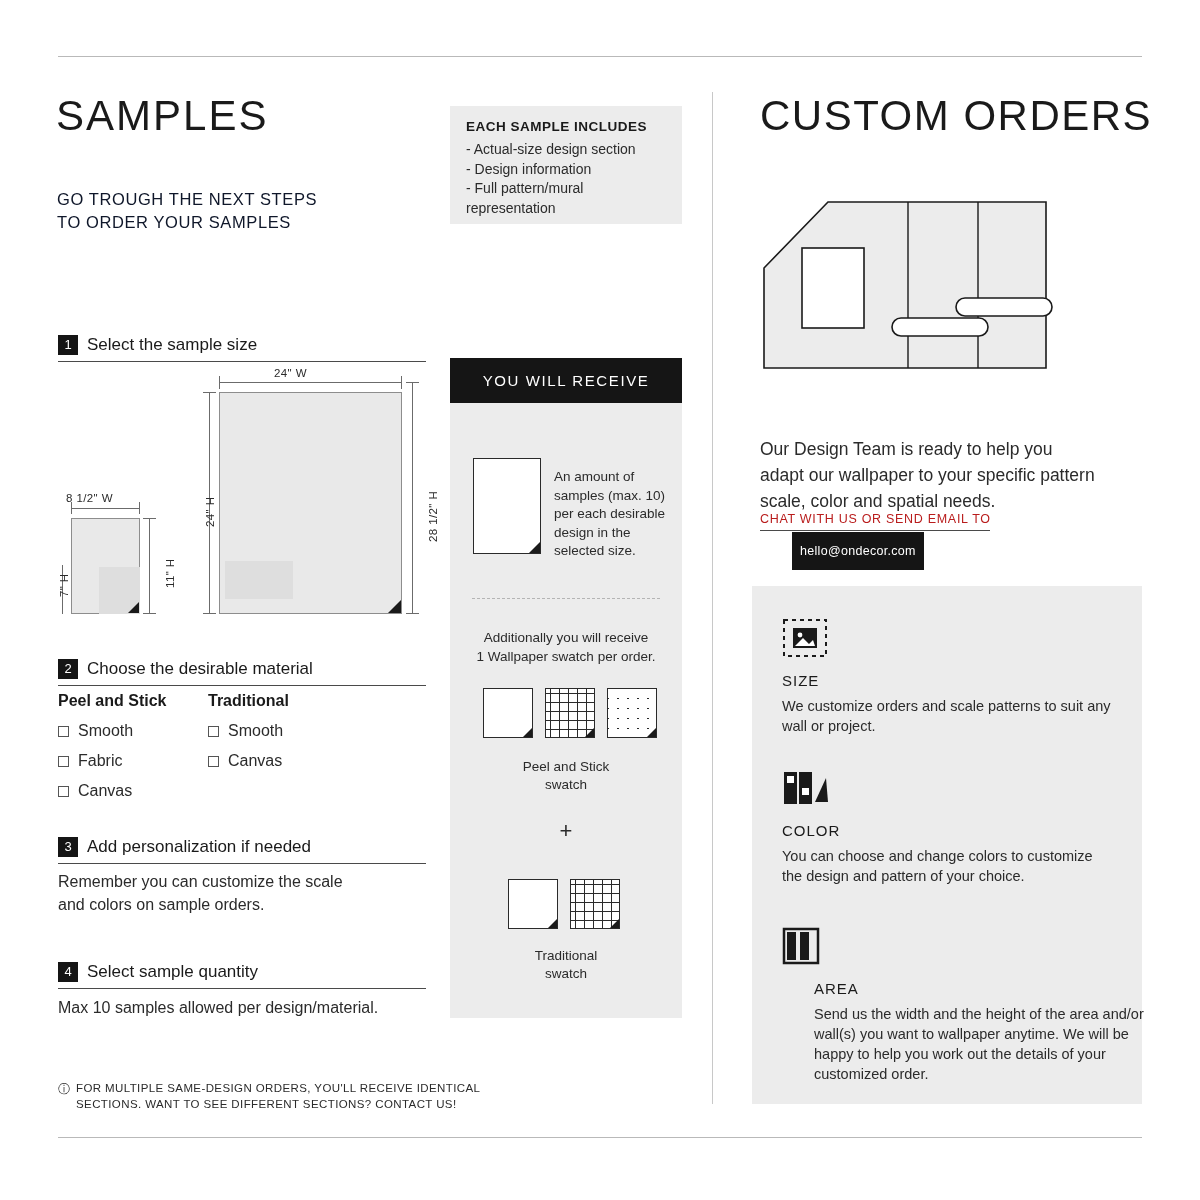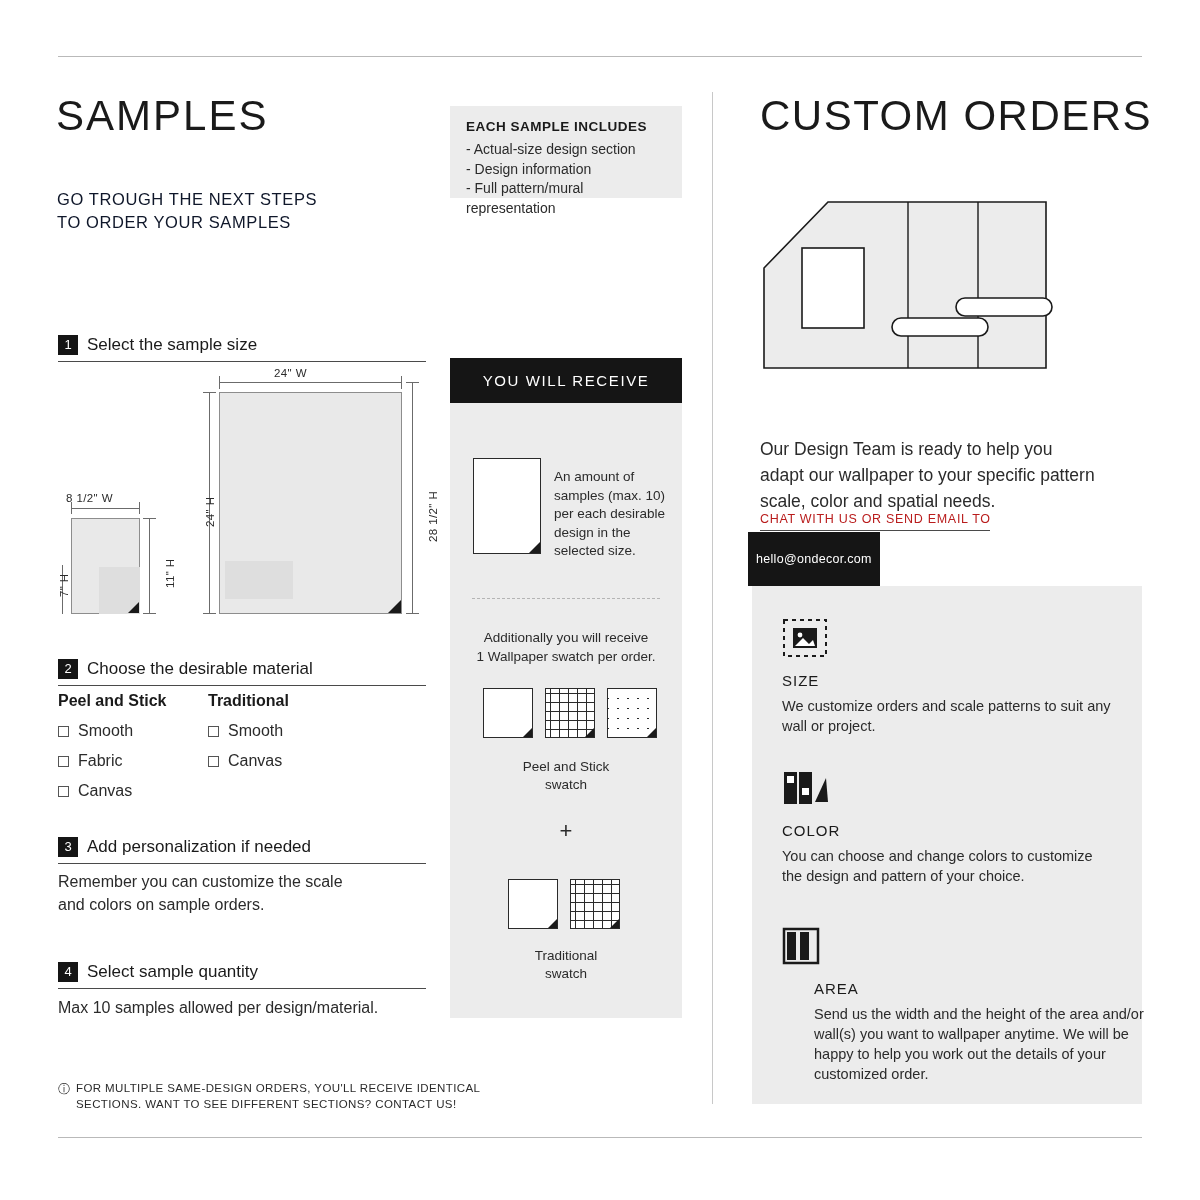--- a/index.html
+++ b/index.html
@@ -22,21 +22,21 @@
   .samples-title {
     position:absolute; left:56px; top:92px;
     font-size:42px; letter-spacing:2px; font-weight:400; color:#1a1a1a;
   }
   .samples-sub {
     position:absolute; left:57px; top:188px;
     font-size:16.5px; line-height:23px; letter-spacing:0.6px; color:#0f172a;
   }
 
   .each-sample {
-    position:absolute; left:450px; top:106px; width:232px; height:92px;
+    position:absolute; left:450px; top:106px; width:232px; height:118px;
     background:#ececec;
   }
   .each-sample h4 {
     margin:0; padding:13px 0 0 16px;
     font-size:13.5px; letter-spacing:0.5px; font-weight:700; color:#1a1a1a;
   }
   .each-sample ul { margin:6px 0 0 0; padding:0 10px 0 16px; list-style:none; }
   .each-sample li { font-size:14px; line-height:19.5px; color:#2b2b2b; }
 
   
@@ -112,21 +112,21 @@
   .plus { position:absolute; width:232px; text-align:center; font-size:22px; color:#2b2b2b; }
 
   
   .co-title { position:absolute; left:760px; top:92px; font-size:42px; letter-spacing:1.5px; color:#1a1a1a; }
 
   .house { position:absolute; left:760px; top:190px; width:330px; height:190px; }
 
   .co-body { position:absolute; left:760px; top:404px; width:340px; font-size:17.5px; line-height:26px; color:#2b2b2b;margin-top:32px; }
   .co-chat { position:absolute; left:760px; top:512px; font-size:12.5px; letter-spacing:0.7px; color:#b91c1c; }
   .co-chat-ul { position:absolute; left:760px; top:530px; width:230px; height:1px; background:#4a4a4a; }
-  .co-email { position:absolute; left:748px; top:532px; background:#151515; color:#fff; font-size:12.5px; letter-spacing:0.3px; padding:20px 8px; }
+  .co-email { position:absolute; left:792px; top:532px; background:#151515; color:#fff; font-size:12.5px; letter-spacing:0.3px; padding:12px 8px; }
 
   .feat-panel { position:absolute; left:752px; top:586px; width:390px; height:518px; background:#ececec; }
   .feat { position:absolute; left:30px; width:330px; }
   .feat h5 { margin:0 0 7px 0; font-size:15px; letter-spacing:1px; font-weight:400; color:#1a1a1a; }
   .feat p { margin:0; font-size:14.5px; line-height:20px; color:#2b2b2b; }
 
   .ic-box { position:absolute; }
 </style>
 </head>
 <body>

